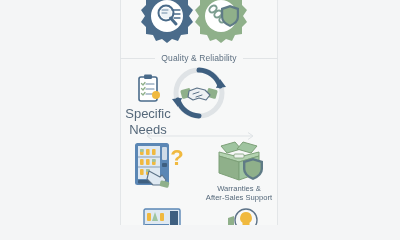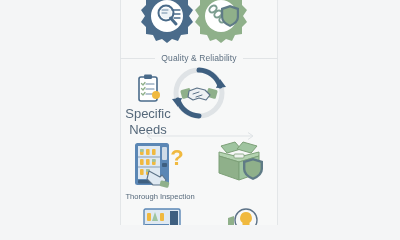--- a/index.html
+++ b/index.html
@@ -176,34 +176,35 @@
         </g>
         <rect x="33" y="7" width="5" height="13" rx="1" fill="#cfdce8"></rect>
         <rect x="33" y="23" width="5" height="4" rx="1" fill="#3e5f80"></rect>
         <rect x="9" y="40" width="22" height="3.4" rx="1" fill="#3e5f80"></rect>
         <text x="48" y="25" font-family="Liberation Sans, sans-serif" font-size="22" font-weight="bold" fill="#f0b93f" text-anchor="middle">?</text>
         <g>
           <path d="M20 31 L31 37 L33 35 L37 40 L33 45 L24 45 L18 39 Z" fill="#dfe9f2" stroke="#5d7388" stroke-width="1.1" stroke-linejoin="round"></path>
           <rect x="31" y="41" width="9" height="6" rx="1.5" fill="#8fb08a" transform="rotate(14 35 44)"></rect>
         </g>
       </svg>
-      <span class="cap big">Thorough Inspection</span>
     </div>
 
     <div class="tile" style="left:82px;top:0px;width:74px;">
       <svg class="ico" width="56" height="42" viewBox="0 0 56 42">
         <polygon points="10,6 24,2 30,9 16,13" fill="#9fc4a0" stroke="#7da078" stroke-width="1"></polygon>
         <polygon points="46,6 32,2 26,9 40,13" fill="#9fc4a0" stroke="#7da078" stroke-width="1"></polygon>
         <polygon points="8,12 28,17 48,12 48,16 28,22 8,16" fill="#b3d2b0" stroke="#7da078" stroke-width="1"></polygon>
         <polygon points="8,16 28,22 28,40 8,33" fill="#8fb08a" stroke="#7da078" stroke-width="1"></polygon>
         <polygon points="48,16 28,22 28,40 48,33" fill="#9fc4a0" stroke="#7da078" stroke-width="1"></polygon>
         <rect x="23" y="14" width="10" height="4" rx="1" fill="#eef3ef" stroke="#7da078" stroke-width=".8"></rect>
         <path d="M42 18 L52 21 L52 29 Q52 36 42 40 Q32 36 32 29 L32 21 Z" fill="#5f7b86"></path>
         <path d="M42 20.5 L49.6 22.8 L49.6 29 Q49.6 34.2 42 37.6 Q34.4 34.2 34.4 29 L34.4 22.8 Z" fill="#8fb08a"></path>
       </svg>
+      <span class="cap big">Warranties &amp;
+After-Sales Support</span>
     </div>
   </div>
 
   <div class="peek">
     <div class="tile" style="left:22px;top:2px;">
       <svg class="ico" width="40" height="20" viewBox="0 0 40 20">
         <rect x="2" y="1" width="36" height="19" rx="1.5" fill="#dfe9f2" stroke="#5b87b5" stroke-width="1.4"></rect>
         <rect x="28" y="3" width="8" height="16" fill="#3e5f80"></rect>
         <g fill="#f0b93f">
           <rect x="5" y="5" width="4" height="8" rx="1"></rect>

